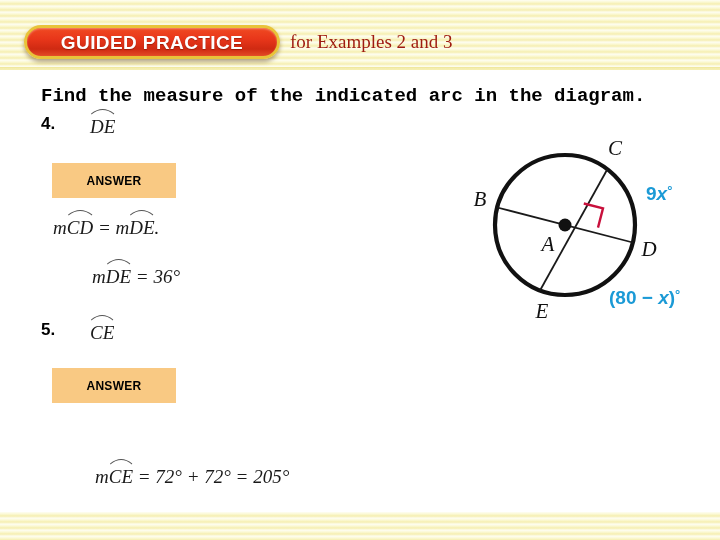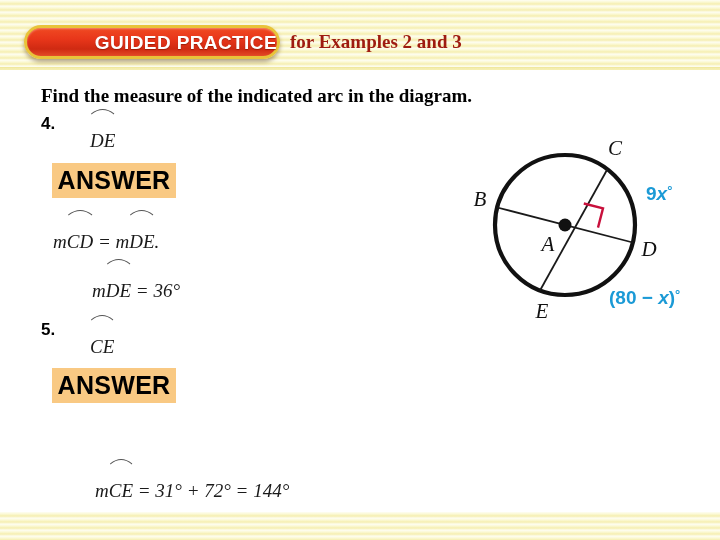--- a/index.html
+++ b/index.html
@@ -59,50 +59,50 @@
     top: 25px;
     width: 256px;
     height: 34px;
     border-radius: 17px;
     background: linear-gradient(to bottom, #f04a22 0%, #e8361a 40%, #cf2a12 75%, #e34a26 100%);
     border: 3px solid #e8c33a;
     box-sizing: border-box;
     box-shadow: 0 3px 4px rgba(90,60,10,0.45), inset 0 1px 2px rgba(255,255,255,0.35);
     display: flex;
     align-items: center;
-    justify-content: flex-end;
+    justify-content: center;
   }
   .badge-label {
     color: #ffffff;
     font-family: "Liberation Sans", sans-serif;
     font-weight: bold;
     font-size: 19px;
     letter-spacing: 0.4px;
     line-height: 1;
     white-space: nowrap;
     text-shadow: 0 1px 1px rgba(120,20,0,0.6);
   }
 
   .examples-label {
     position: absolute;
     left: 290px;
     top: 31px;
     color: #9e1b10;
     font-family: "Liberation Serif", serif;
-    font-weight: bold;
+    font-weight: normal;
     font-size: 19px;
     white-space: nowrap;
   }
 
   
   .prompt {
     position: absolute;
     left: 41px;
     top: 85px;
-    font-family: Liberation Serif, serif;
+    font-family: Liberation Mono, monospace;
     font-weight: bold;
     font-size: 19px;
     color: #000000;
     white-space: nowrap;
   }
 
   .qnum {
     position: absolute;
     font-family: "Liberation Sans", sans-serif;
     font-weight: bold;
@@ -117,21 +117,21 @@
     color: #1a1a1a;
     white-space: nowrap;
   }
   .mathline.italic { font-style: italic; margin-left: 12px; }
 
   
   .arcterm {
     position: relative;
     display: inline-block;
     font-style: italic;
-    padding-top: 18px;
+    padding-top: 4px;
   }
   .arcterm > .arc-svg {
     position: absolute;
     left: 0;
     top: -5px;
     width: 100%;
     height: 8px;
     overflow: visible;
   }
 
@@ -141,21 +141,21 @@
     background: #f9c983;
     display: flex;
     align-items: center;
     justify-content: center;
     padding: 0 12px;
     box-sizing: border-box;
   }
   .answer-label {
     font-family: "Liberation Sans", sans-serif;
     font-weight: bold;
-    font-size: 25px;
+    font-size: 12px;
     color: #000000;
     letter-spacing: 0.3px;
   }
 
   
   #diagram {
     position: absolute;
     left: 452px;
     top: 118px;
     width: 268px;
@@ -239,21 +239,21 @@
   </div>
 
   <div class="answer-box" style="left:52px; top:368px; width:124px; height:35px;">
     <span class="answer-label">ANSWER</span>
   </div>
 
 
   <div class="mathline italic" style="left:83px; top:462px;">
     <span>m</span><span class="arcterm"><svg class="arc-svg" viewBox="0 0 40 8" preserveAspectRatio="none">
           <path d="M2,7 Q20,-2 38,7" fill="none" stroke="#555555" stroke-width="1.2"></path>
-        </svg><span>CE</span></span><span> = </span><span>31° + 72° = 144°</span>
+        </svg><span>CE</span></span><span> = </span><span>72° + 72° = 205°</span>
   </div>
 
   <div id="diagram">
     <svg width="268" height="218" viewBox="0 0 268 218">
 
       <circle cx="113" cy="107" r="70" fill="#ffffff" stroke="#111111" stroke-width="4.2"></circle>
 
       <line x1="45.2" y1="89.5" x2="180.8" y2="124.5" stroke="#1a1a1a" stroke-width="1.8"></line>
 
       <line x1="155.5" y1="51.0" x2="88.0" y2="172.5" stroke="#1a1a1a" stroke-width="1.8"></line>

